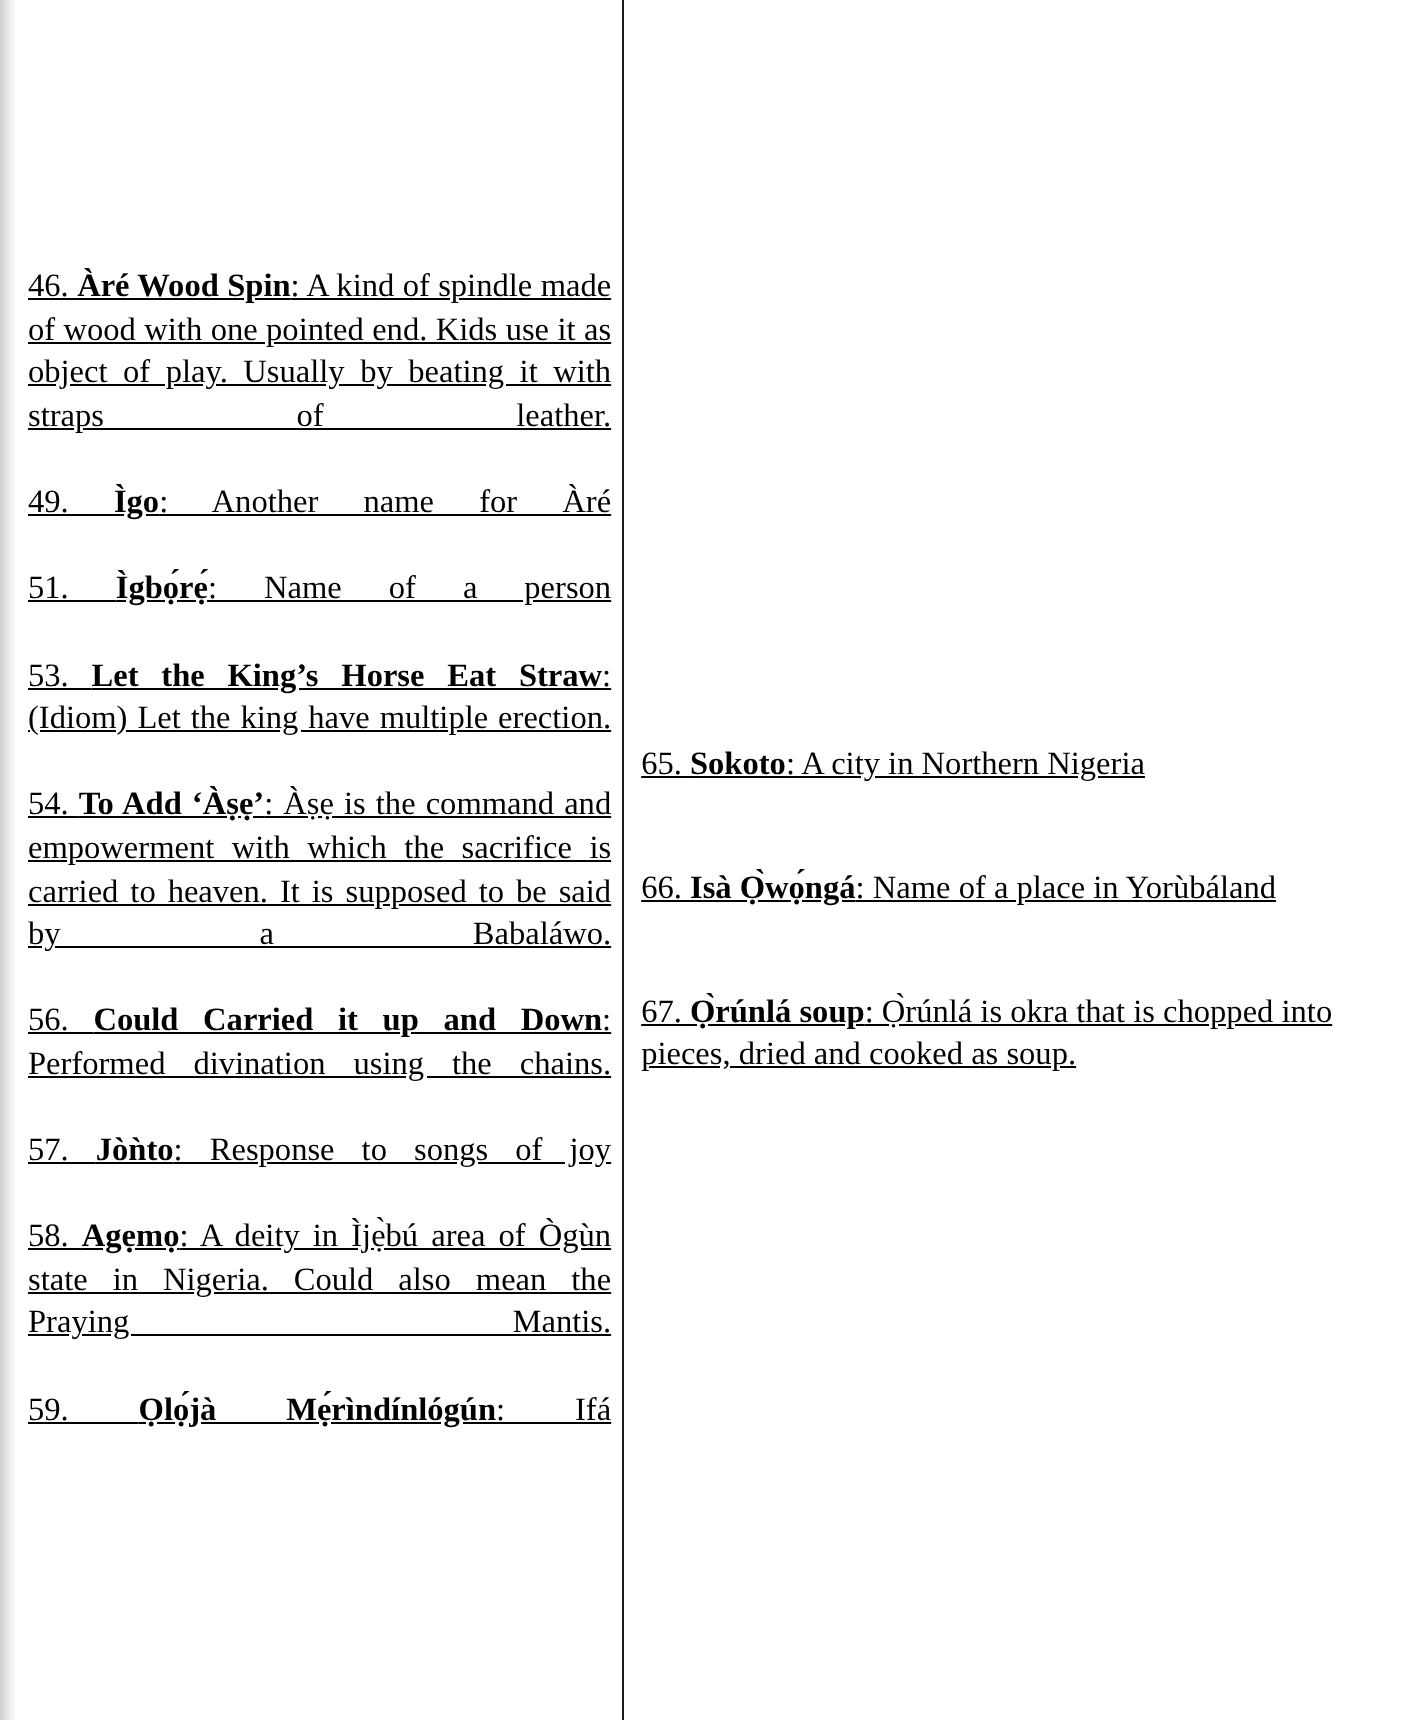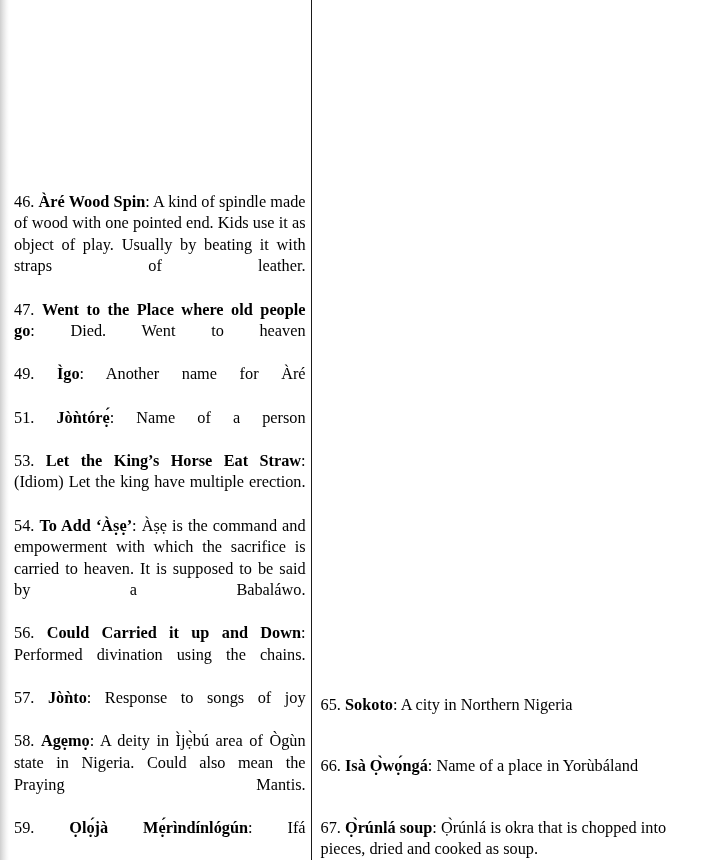--- a/index.html
+++ b/index.html
@@ -25,21 +25,22 @@
     width: 9px;
     height: 860px;
     background: linear-gradient(to right, #cfcfcf 0%, #e4e4e4 35%, #f6f6f6 72%, #ffffff 100%);
     pointer-events: none;
   }
 
   .page {
     position: absolute;
     inset: 0;
     display: flex;
-    align-items: flex-end;
+    align-items: center;
+    text-decoration: underline;
   }
 
   .column {
     box-sizing: border-box;
     padding-top: 9px;
   }
 
   .column-left {
     width: 311px;
     padding-left: 14px;
@@ -94,23 +95,22 @@
 </style>
 </head>
 <body>
 
 <div class="scan-edge"></div>
 
 <div class="page">
 
   <div class="column column-left" id="left-column">
       <p class="entry"><span class="num">46. </span><span class="term">Àré Wood Spin</span><span class="def">: A kind of spindle made of wood with one pointed end. Kids use it as object of play. Usually by beating it with straps of leather.</span></p>
-      <p class="entry"><span class="num">47. </span><span class="term">Went to the Place where old people go</span><span class="def">: Died. Went to heaven</span></p>
       <p class="entry"><span class="num">49. </span><span class="term">Ìgo</span><span class="def">: Another name for Àré</span></p>
-      <p class="entry"><span class="num">51. </span><span class="term">Jòǹtórẹ́</span><span class="def">: Name of a person</span></p>
+      <p class="entry"><span class="num">51. </span><span class="term">Ìgbọ́rẹ́</span><span class="def">: Name of a person</span></p>
       <p class="entry"><span class="num">53. </span><span class="term">Let the King’s Horse Eat Straw</span><span class="def">: (Idiom) Let the king have multiple erection.</span></p>
       <p class="entry"><span class="num">54. </span><span class="term">To Add ‘Àṣẹ’</span><span class="def">: Àṣẹ is the command and empowerment with which the sacrifice is carried to heaven. It is supposed to be said by a Babaláwo.</span></p>
       <p class="entry"><span class="num">56. </span><span class="term">Could Carried it up and Down</span><span class="def">: Performed divination using the chains.</span></p>
       <p class="entry"><span class="num">57. </span><span class="term">Jòǹto</span><span class="def">: Response to songs of joy</span></p>
       <p class="entry"><span class="num">58. </span><span class="term">Agẹmọ</span><span class="def">: A deity in Ìjẹ̀bú area of Ògùn state in Nigeria. Could also mean the Praying Mantis.</span></p>
       <p class="entry"><span class="num">59. </span><span class="term">Ọlọ́jà Mẹ́rìndínlógún</span><span class="def">: Ifá</span></p>
     </div>
 
   <div class="column-divider"></div>
 

